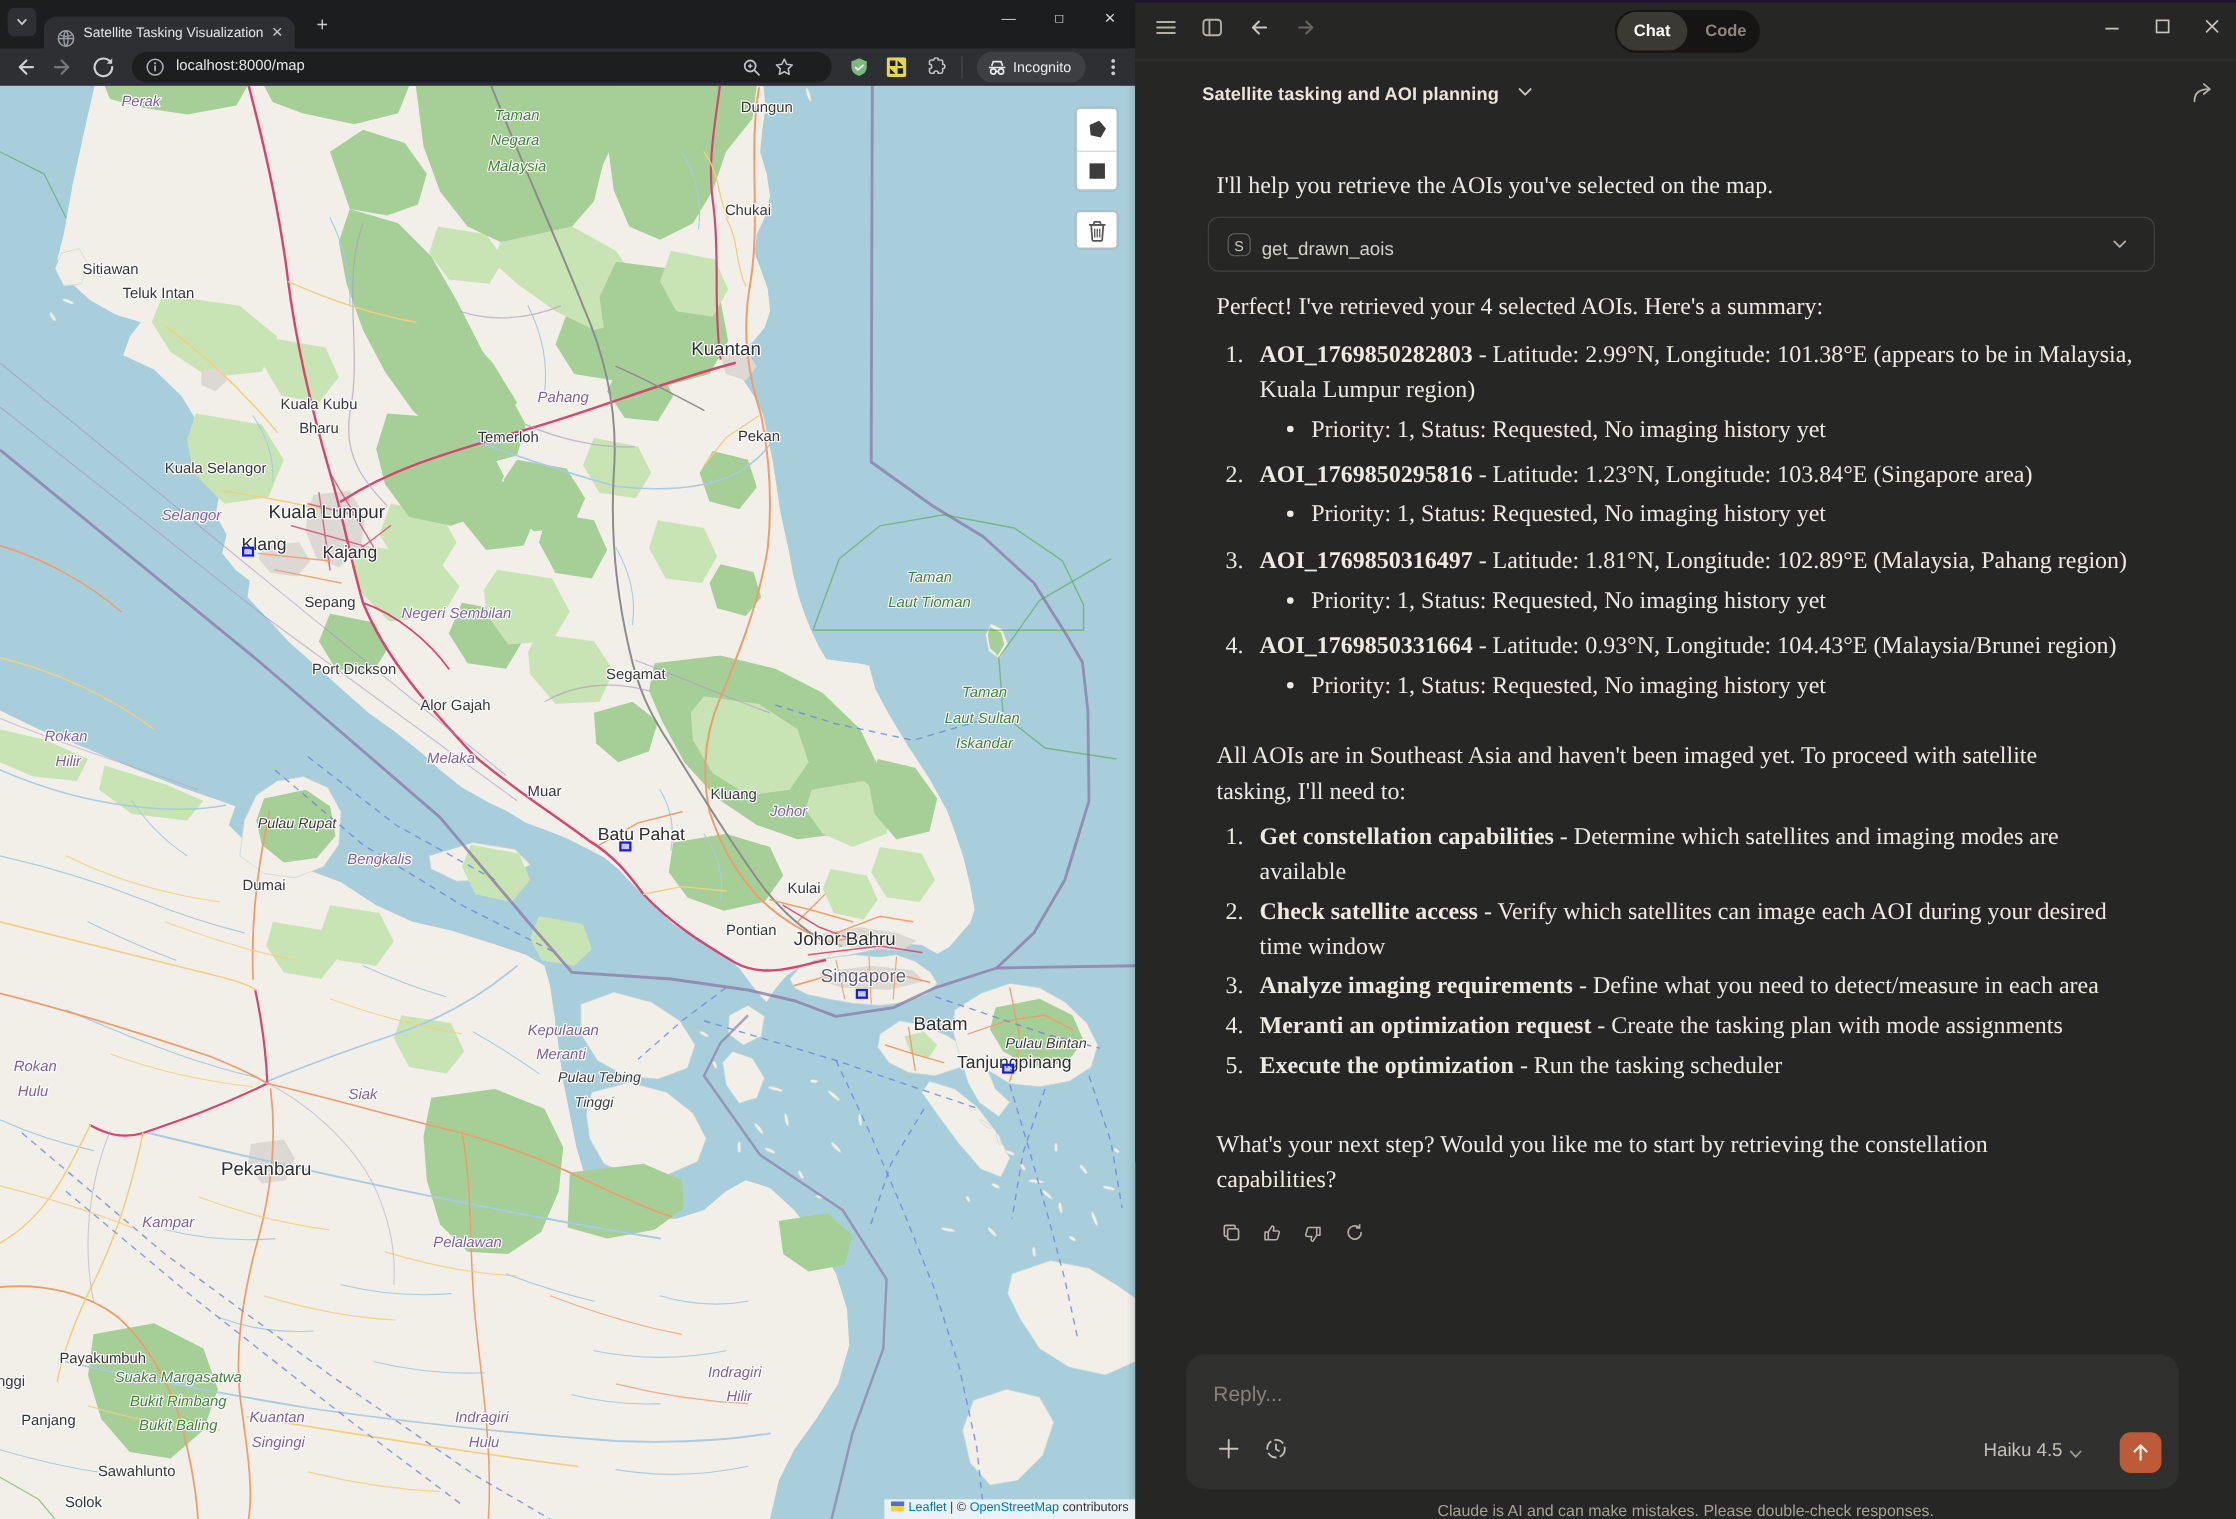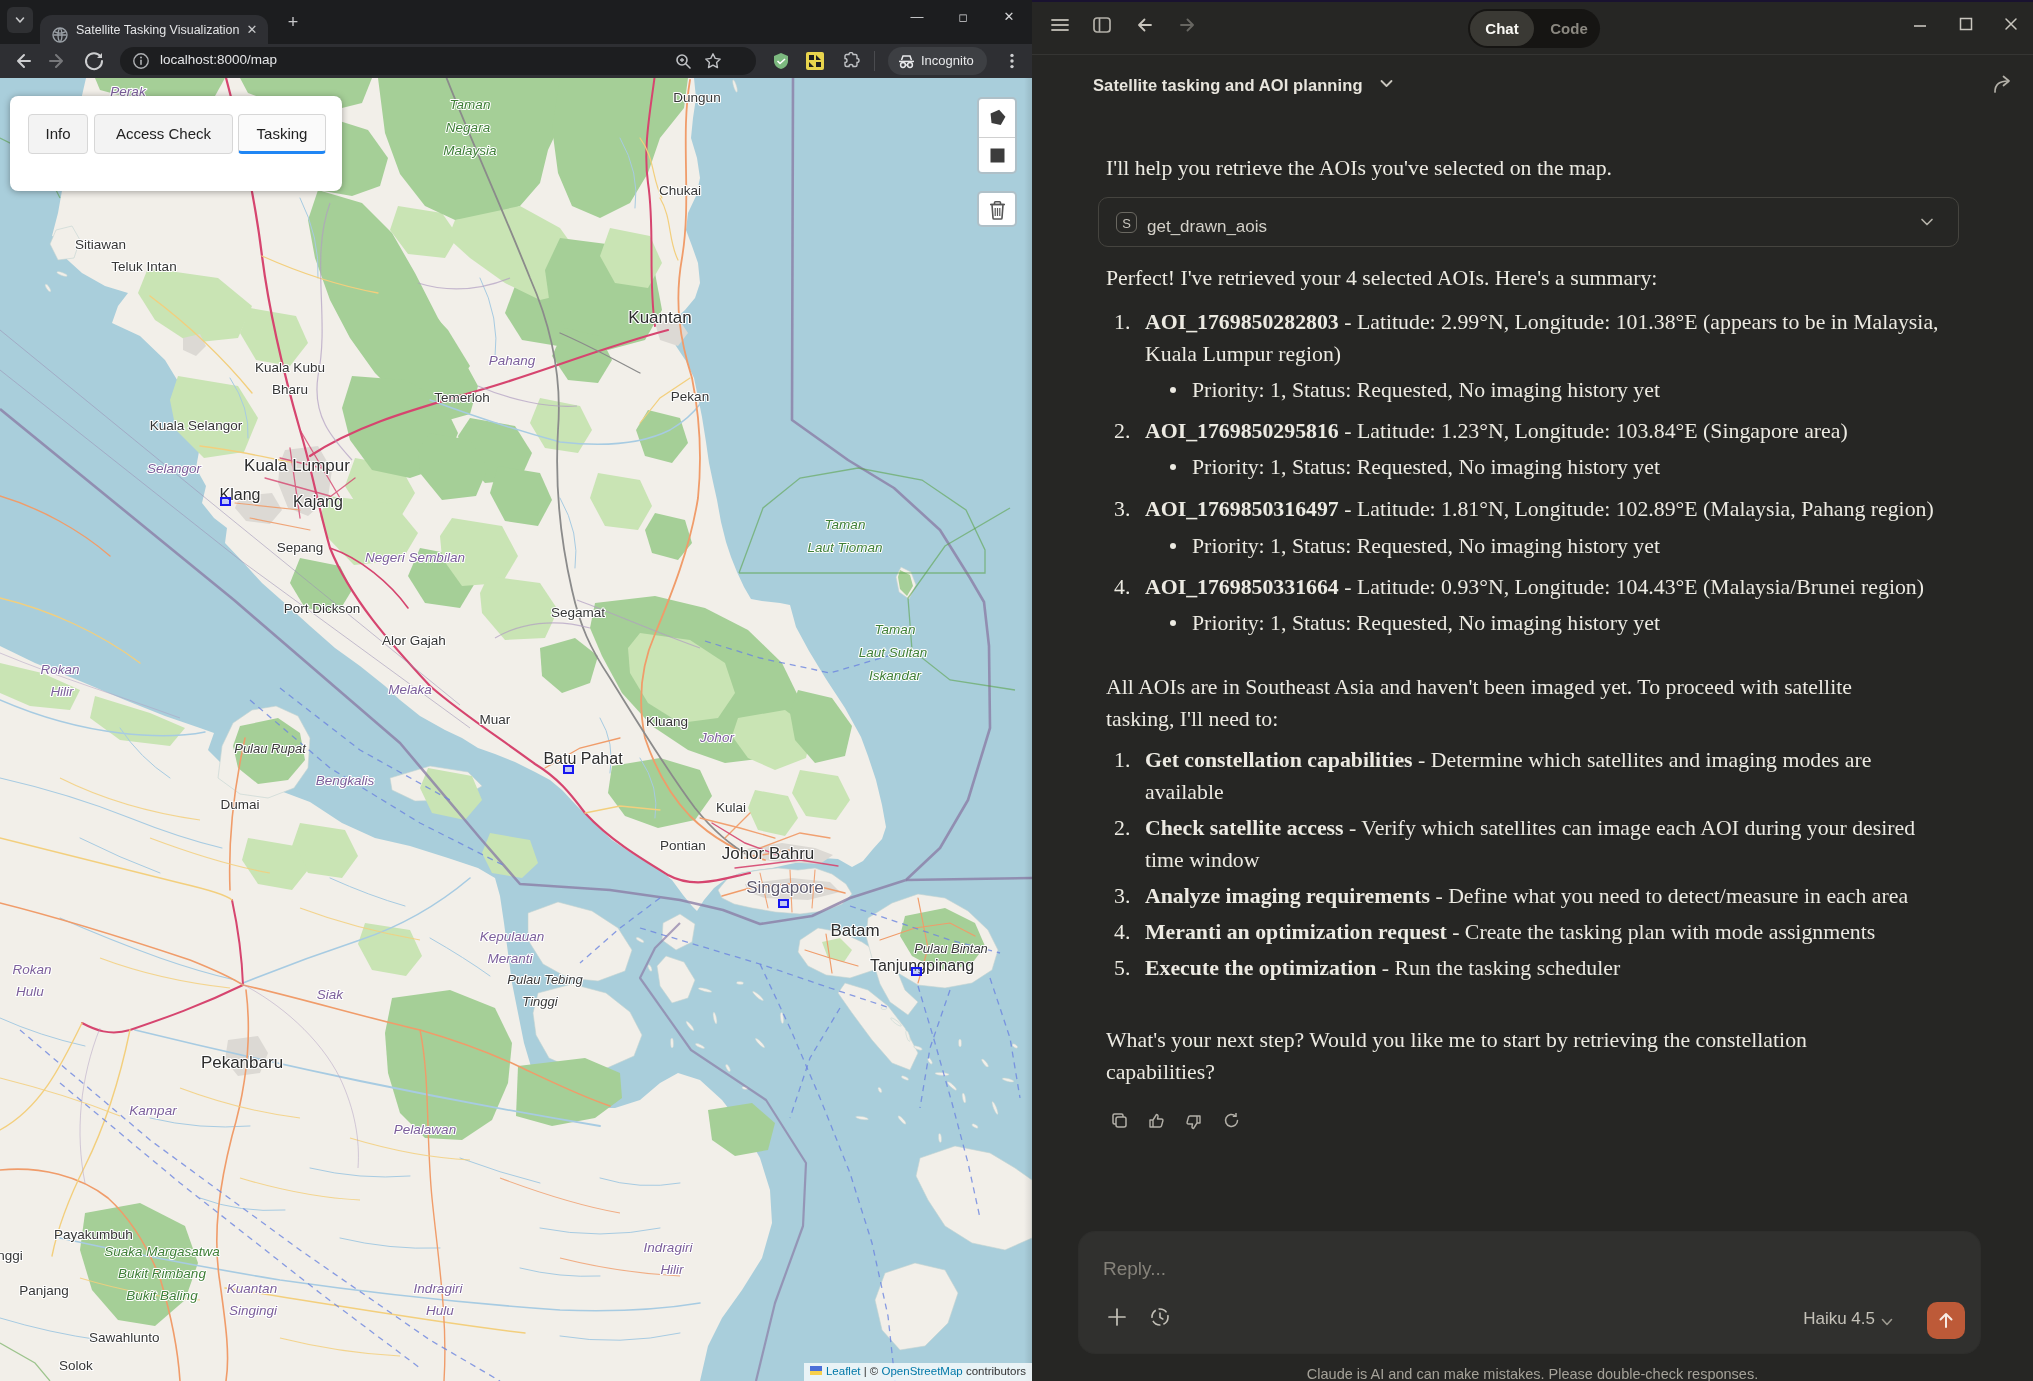--- a/index.html
+++ b/index.html
@@ -419,25 +419,20 @@
 <text x="89" y="1264" class="t" text-anchor=" start">Sawahlunto</text>
 <text x="59" y="1292" class="t" text-anchor=" start">Solok</text>
 <text x="44" y="1217" class="t" text-anchor="middle">Panjang</text>
 <text x="10" y="1182" class="t" text-anchor="middle">nggi</text>
 <text x="512" y="863" class="pi" text-anchor="middle">Kepulauan</text>
 <text x="510" y="885" class="pi" text-anchor="middle">Meranti</text>
 <text x="545" y="906" class="bi" text-anchor="middle">Pulau Tebing</text>
 <text x="540" y="928" class="bi" text-anchor="middle">Tinggi</text>
 </svg>
     <div style="position:absolute;right:0;top:0;width:8px;height:100%;background:linear-gradient(to left,rgba(0,0,0,.10),rgba(0,0,0,0));"></div>
-    <div id="panel">
-      <div class="tabbtn" id="tb1">Info</div>
-      <div class="tabbtn" id="tb2">Access Check</div>
-      <div class="tabbtn" id="tb3">Tasking</div>
-    </div>
     <div class="mapctl" id="ctl1">
       <svg style="position:absolute; left:9px; top:9px;" width="19" height="19" viewBox="0 0 19 19">
           <path d="M9.5 1.5l7.6 5.6-2.9 9H4.8l-2.9-9z" fill="#3c3c3c" transform="rotate(12 9.5 9.5)"></path>
         </svg>
       <svg style="position:absolute; left:10px; top:48px;" width="17" height="17" viewBox="0 0 17 17">
           <rect x="1.5" y="1.5" width="14" height="14" fill="#3c3c3c"></rect>
         </svg>
       <div class="sep"></div>
     </div>
     <div class="mapctl" id="ctl2">

